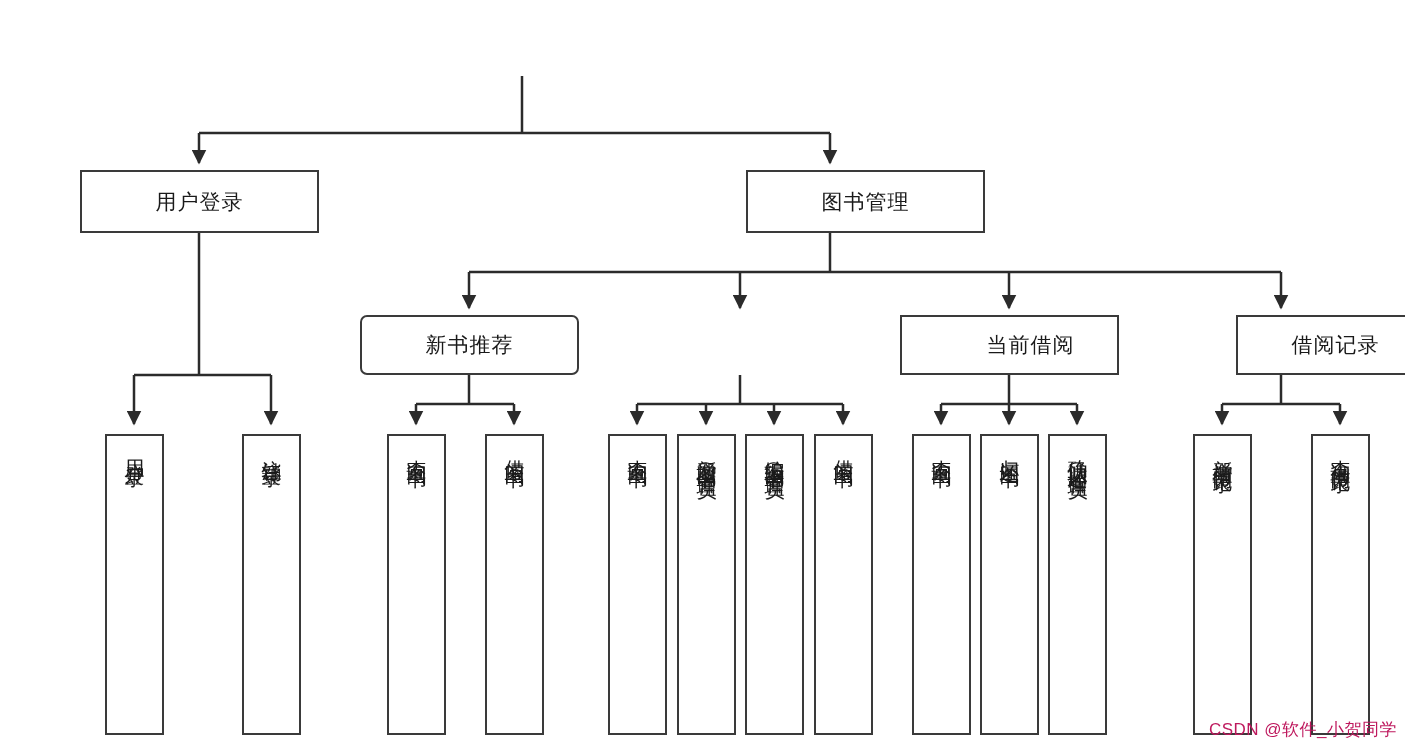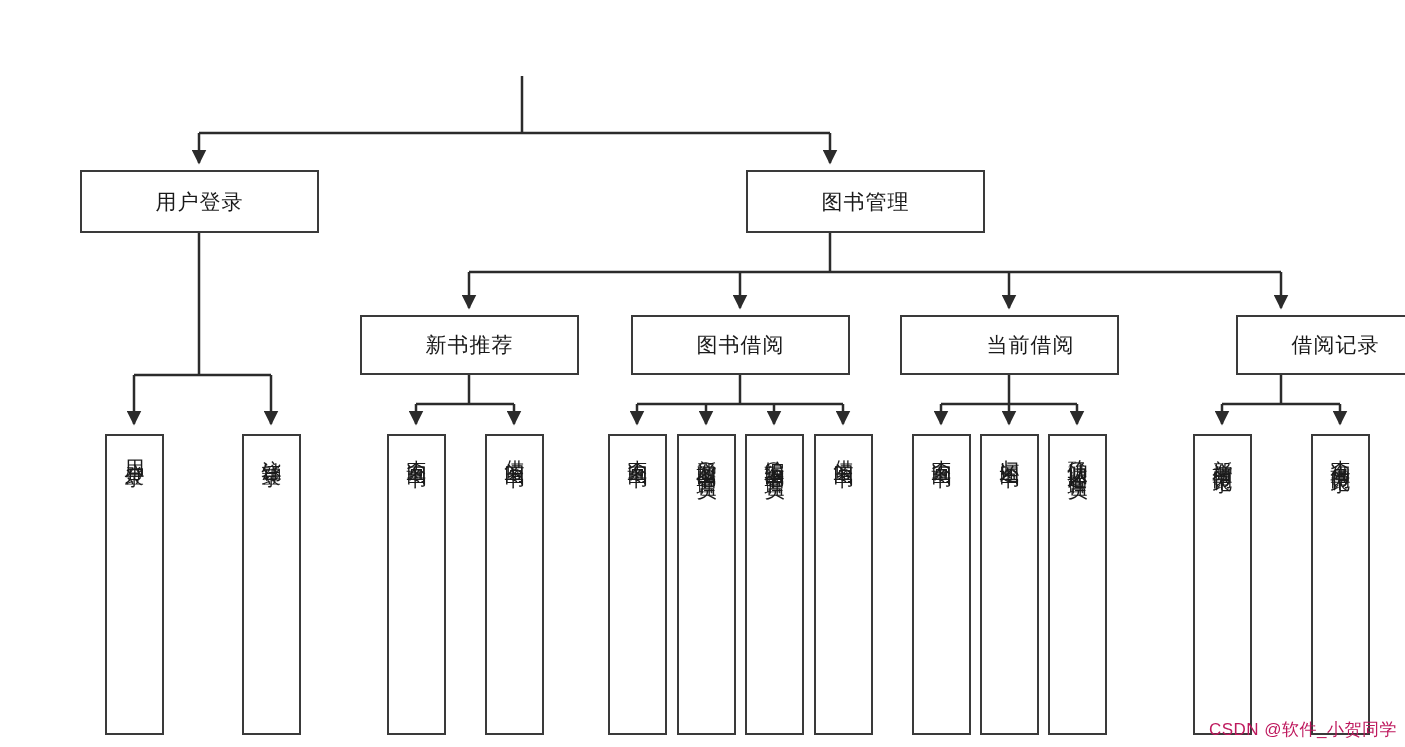--- a/index.html
+++ b/index.html
@@ -125,25 +125,22 @@
   </svg>
 
 
   <div class="node h" style="left:80px; top:170px; width:239px; height:63px;">
     <span>用户登录</span>
   </div>
   <div class="node h" style="left:746px; top:170px; width:239px; height:63px;">
     <span>图书管理</span>
   </div>
 
-  <div class="node h" style="left:360px; top:315px; width:219px; height:60px;">
+  <div class="node h" style="left:360px; top:315px; width:219px; height:60px;border-radius:7px;">
     <span>新书推荐</span>
-  </div>
-  <div class="node h" style="left:631px; top:315px; width:219px; height:60px;">
-    <span>图书借阅</span>
   </div>
   <div class="node h" style="left:900px; top:315px; width:219px; height:60px;padding-left:42px;">
     <span>当前借阅</span>
   </div>
   <div class="node h" style="left:1236px; top:315px; width:183px; height:60px;padding-left:16px;">
     <span>借阅记录</span>
   </div>
 
   <div class="node v" style="left:105px; top:434px; width:59px; height:301px;">
     <span class="vtext">用户登录</span>

